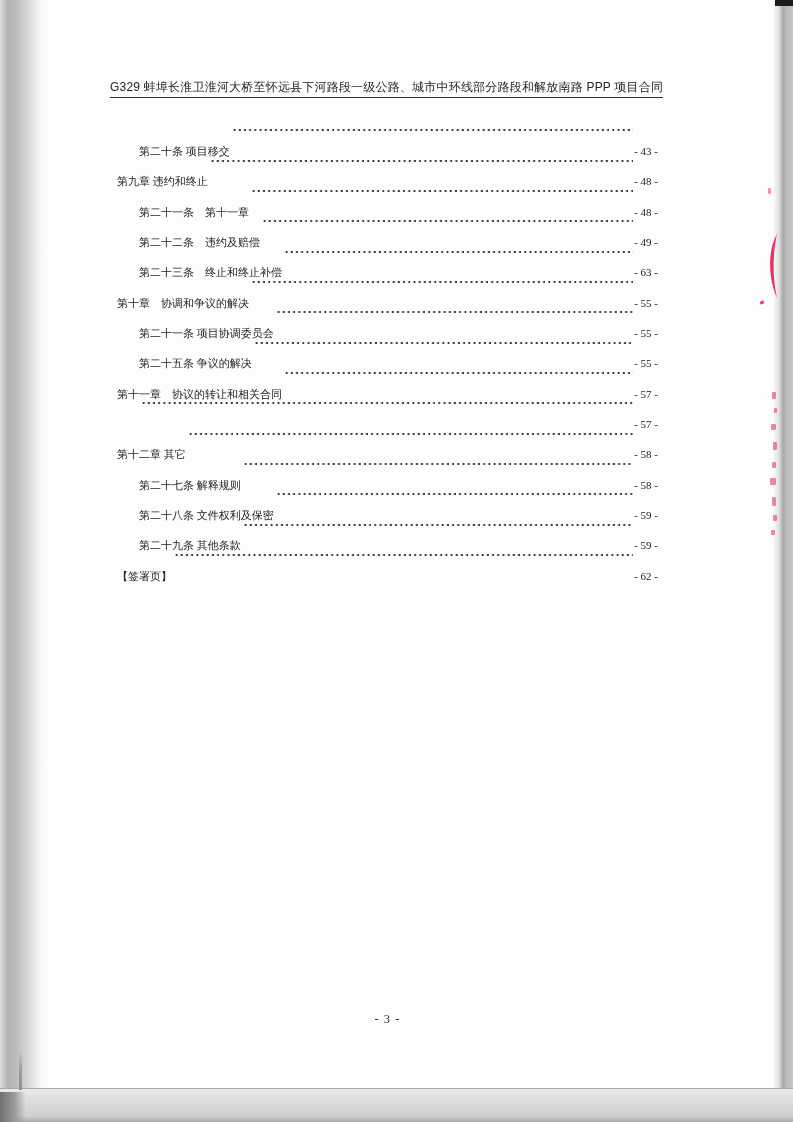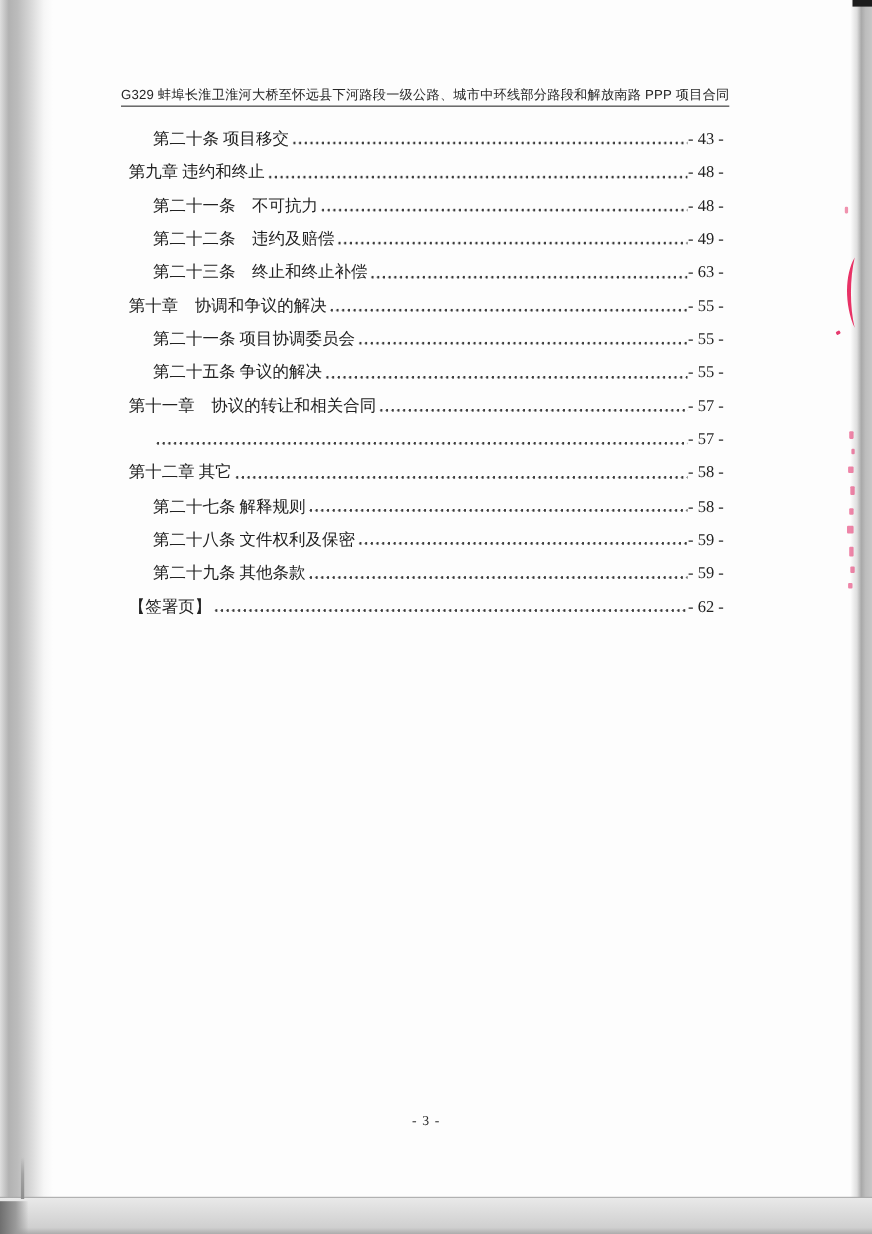--- a/index.html
+++ b/index.html
@@ -55,25 +55,25 @@
     font-family:"Liberation Sans","DejaVu Sans",sans-serif;
     font-weight:normal; font-size:12px; letter-spacing:.2px; color:#262626;
     border-bottom:1.5px solid #2e2e2e; padding-bottom:1px; white-space:nowrap;
   }
 
   .toc {
     position:absolute; left:117px; top:112px; width:541px;
   }
   .toc-row {
     display:flex; align-items:baseline; height:30.35px; line-height:30.35px;
-    font-size:15px; color:#222;
+    font-size:11px; color:#222;
   }
   .toc-row.lvl2 { padding-left:22px; }
   .toc-title { white-space:pre; flex:0 0 auto; }
-  .toc-page  { white-space:pre; flex:0 0 auto; }
+  .toc-page  { white-space:pre; flex:0 0 auto;margin-top:24px; }
   .dots {
     flex:1 1 auto; height:4px; align-self:center; margin:6px 1px 0 3px;
     background-image:radial-gradient(circle at 1.6px 2px, #3c3c3c 1.05px, rgba(0,0,0,0) 1.35px);
     background-size:5.2px 4px; background-repeat:repeat-x;
   }
 
   .footer {
     position:absolute; left:117px; top:1012px; width:541px;
     text-align:center; font-size:12.5px; letter-spacing:1px; color:#2a2a2a;
   }
@@ -118,21 +118,21 @@
     <span class="toc-page">- 43 -</span>
   </div>
 
   <div class="toc-row">
     <span class="toc-title">第九章 违约和终止</span>
     <span class="dots"></span>
     <span class="toc-page">- 48 -</span>
   </div>
 
   <div class="toc-row lvl2">
-    <span class="toc-title">第二十一条　不可抗力</span>
+    <span class="toc-title">第二十一条　第十一章</span>
     <span class="dots"></span>
     <span class="toc-page">- 48 -</span>
   </div>
 
   <div class="toc-row lvl2">
     <span class="toc-title">第二十二条　违约及赔偿</span>
     <span class="dots"></span>
     <span class="toc-page">- 49 -</span>
   </div>
 

